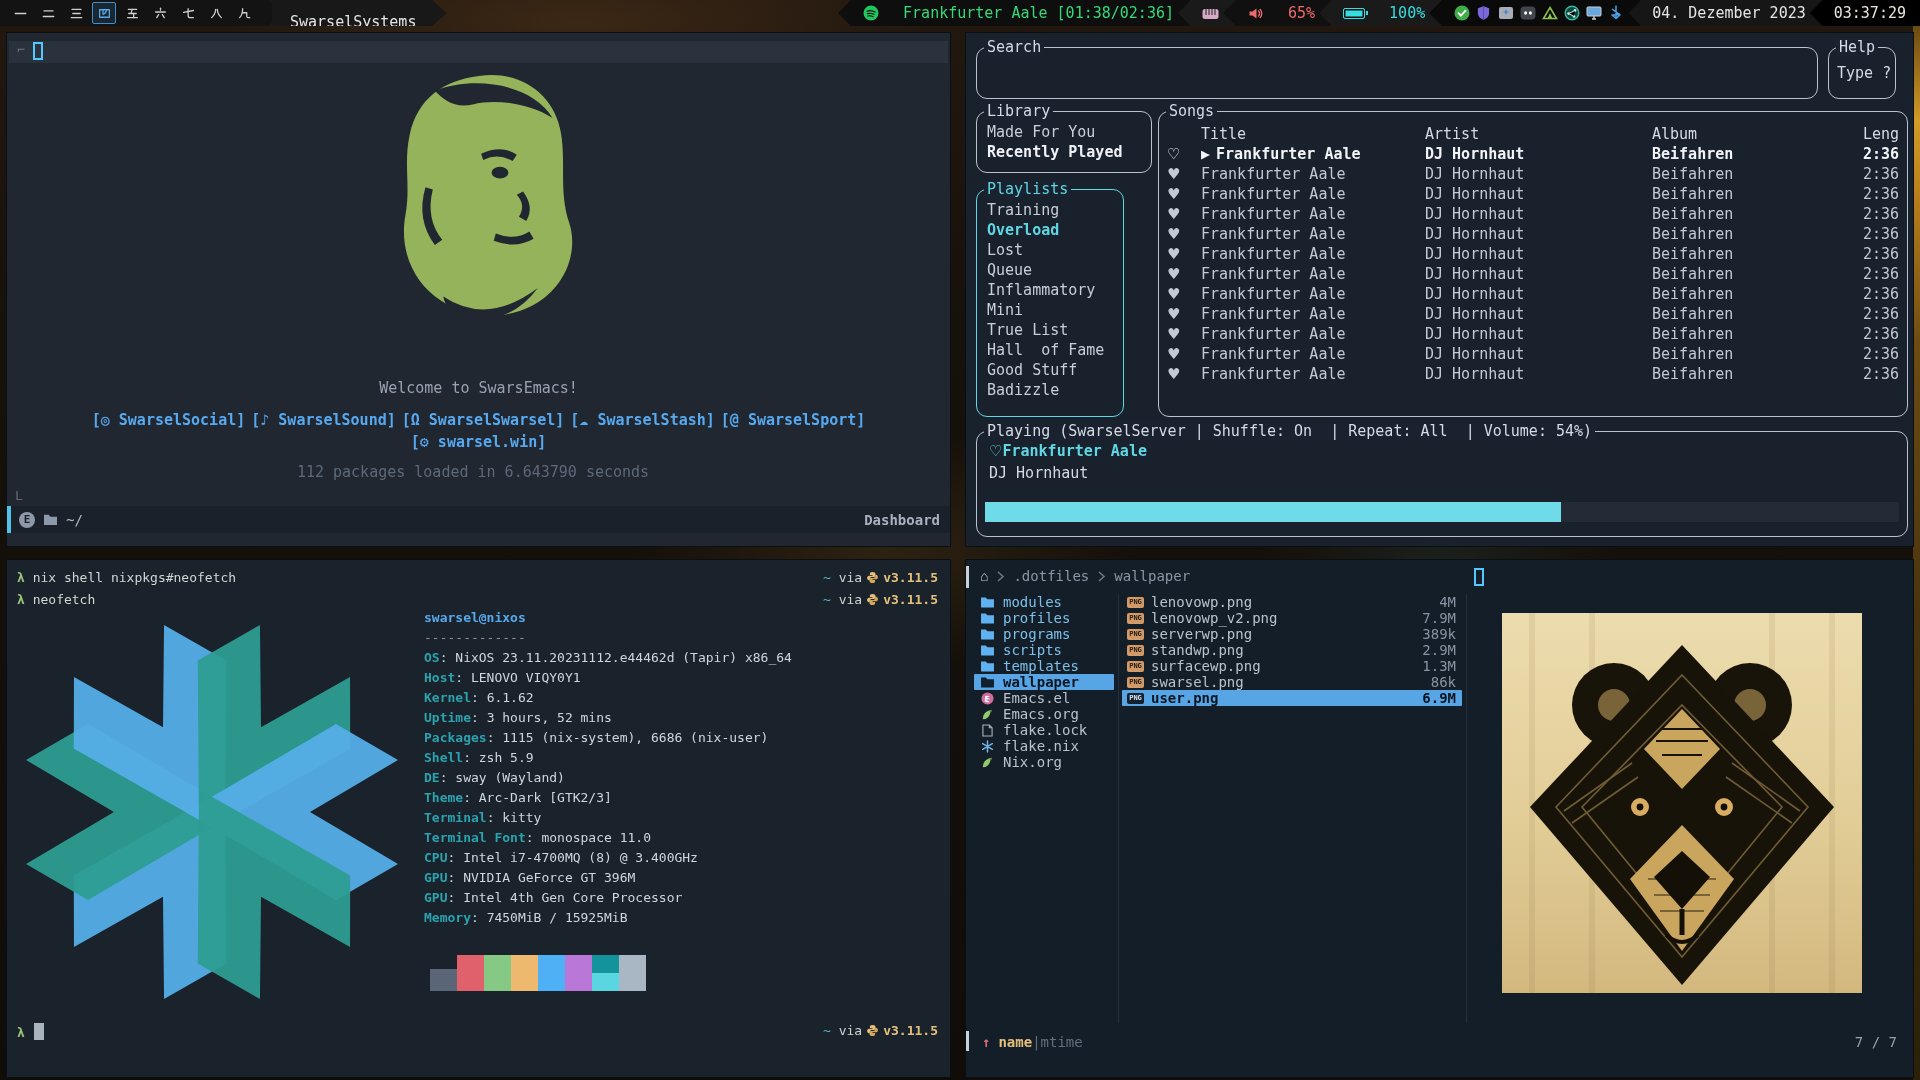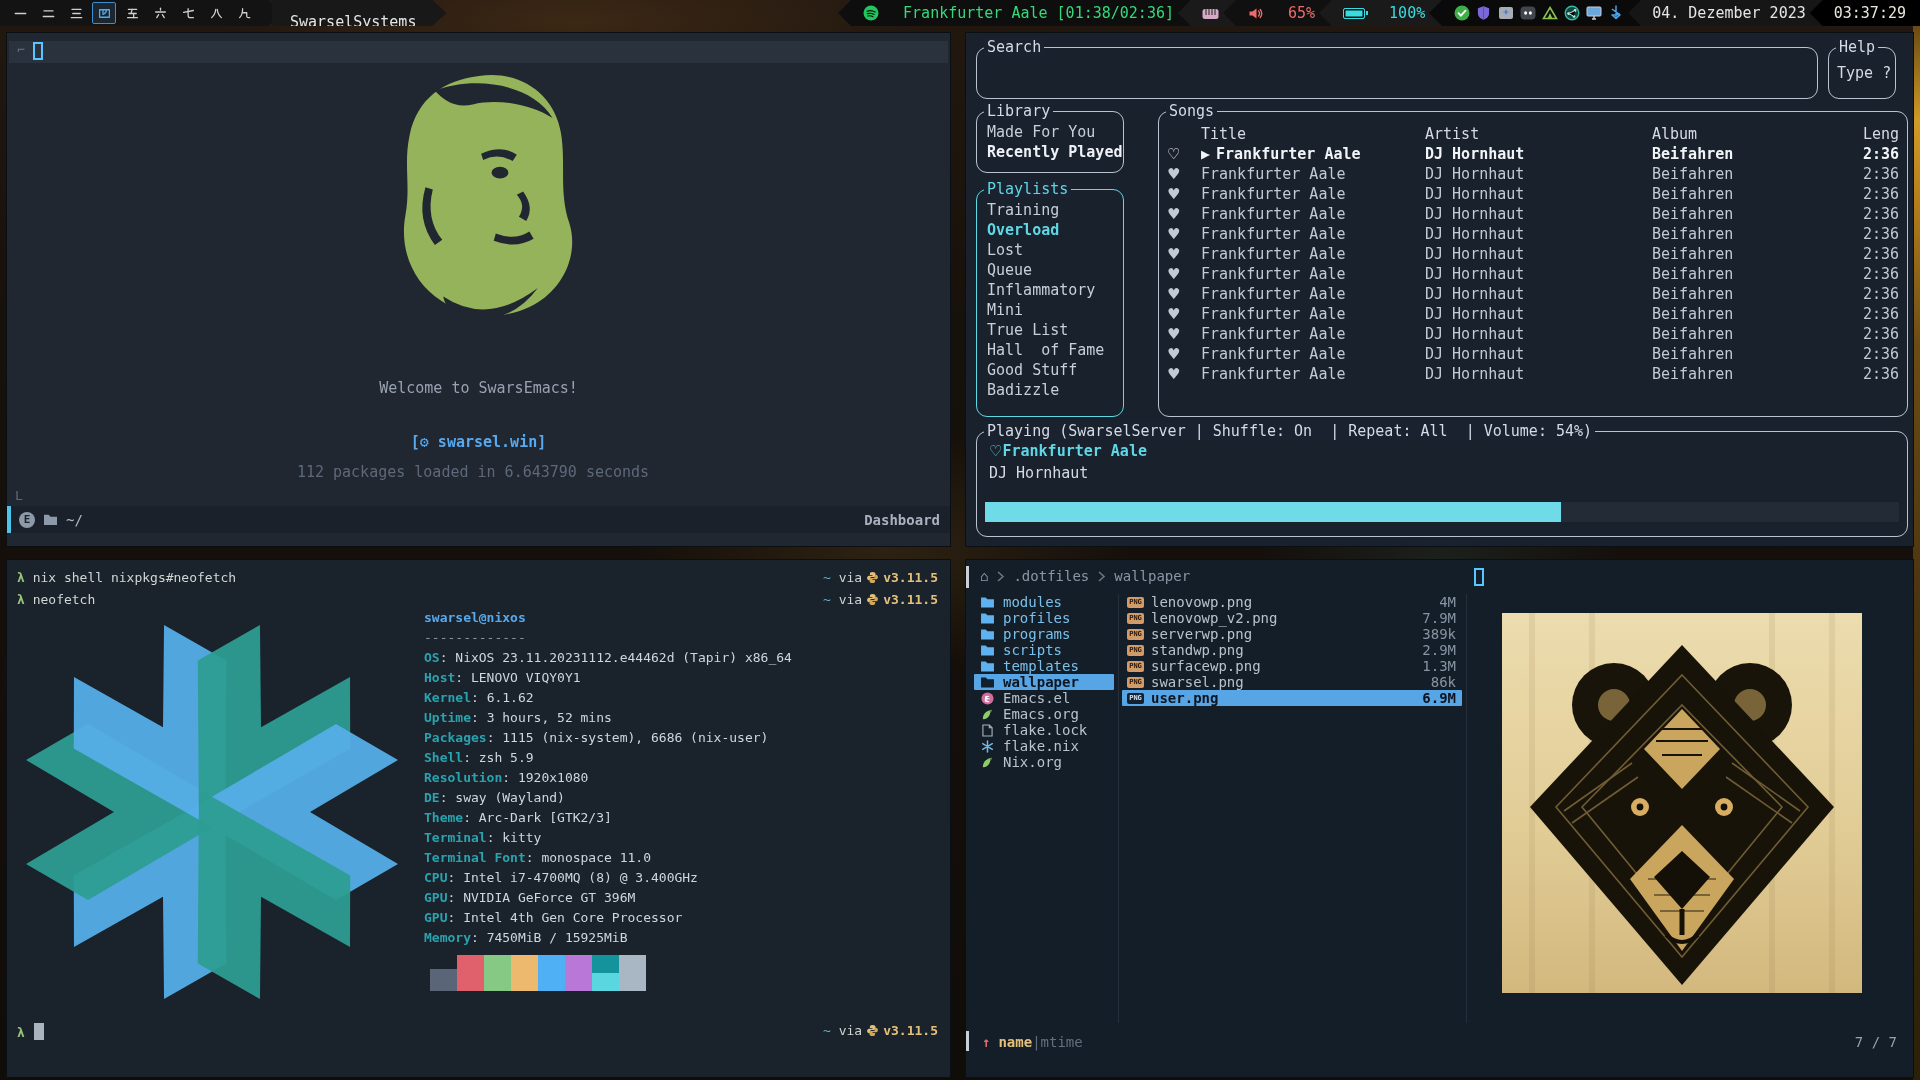--- a/index.html
+++ b/index.html
@@ -293,20 +293,21 @@
         <ellipse cx="120" cy="100" rx="8" ry="5.5"></ellipse>
         <path d="M102 82q20-9 34 1l-4 6q-14-8-28-1Z"></path>
         <path d="M142 118q11 15 3 28l-7-4q7-11-2-21Z"></path>
         <path d="M116 158q18 7 32-2l4 7q-17 10-38 2Z"></path>
         <path d="M66 218q42 28 90-8-28 38-74 26c-10-3-15-11-16-18Z"></path>
         <path d="M56 116q-7 28 9 48l-7 5q-18-24-9-55Z"></path>
       </g>
     </svg>
 
     <div class="e-welcome">Welcome to SwarsEmacs!</div>
+    <div class="e-links" id="emacs-links"><span class="lnk">[◎ SwarselSocial]</span><span class="lnk">[♪ SwarselSound]</span><span class="lnk">[Ω SwarselSwarsel]</span><span class="lnk">[☁ SwarselStash]</span><span class="lnk">[@ SwarselSport]</span></div>
     <div class="e-site lnk" id="emacs-site">[⚙ swarsel.win]</div>
     <div class="e-load">112 packages loaded in 6.643790 seconds</div>
     <span class="e-L">L</span>
 
     <div class="e-modeline">
       <div class="e-mlbar"></div>
       <div class="e-mlcirc">E</div>
       <span class="e-mlfolder">
         <svg width="15" height="13" viewBox="0 0 16 14">
             <path d="M1 2h5l2 2h7v9H1z" fill="#8d99a8"></path>
@@ -318,21 +319,21 @@
   </section>
 
   <section class="win music">
     <div class="box" style="left:10px;top:14px;width:842px;height:52px;">
       <span class="lbl">Search</span>
     </div>
     <div class="box" style="left:862px;top:14px;width:68px;height:52px;">
       <span class="lbl">Help</span>
       <div style="padding:16px 0 0 8px;color:#d4dbe4;">Type ?</div>
     </div>
-    <div class="box" style="left:10px;top:78px;width:148px;height:62px;">
+    <div class="box" style="left:10px;top:78px;width:176px;height:62px;">
       <span class="lbl">Library</span>
       <ul class="m-list" id="library-list">
           <li>Made For You</li>
           <li class="bold">Recently Played</li>
         </ul>
     </div>
     <div class="box cyan" style="left:10px;top:156px;width:148px;height:228px;">
       <span class="lbl">Playlists</span>
       <ul class="m-list" id="playlist-list">
           <li>Training</li>
@@ -478,21 +479,20 @@
 
     <div class="nf-info" id="nf-info">
       <div class="nf-line nf-title">swarsel@nixos</div>
       <div class="nf-line nf-sep">-------------</div>
     <div class="nf-line"><span class="nf-lab">OS</span>: <span class="nf-val">NixOS 23.11.20231112.e44462d (Tapir) x86_64</span></div>
         <div class="nf-line"><span class="nf-lab">Host</span>: <span class="nf-val">LENOVO VIQY0Y1</span></div>
         <div class="nf-line"><span class="nf-lab">Kernel</span>: <span class="nf-val">6.1.62</span></div>
         <div class="nf-line"><span class="nf-lab">Uptime</span>: <span class="nf-val">3 hours, 52 mins</span></div>
         <div class="nf-line"><span class="nf-lab">Packages</span>: <span class="nf-val">1115 (nix-system), 6686 (nix-user)</span></div>
         <div class="nf-line"><span class="nf-lab">Shell</span>: <span class="nf-val">zsh 5.9</span></div>
-        <div class="nf-line"><span class="nf-lab">Resolution</span>: <span class="nf-val">1920x1080</span></div>
         <div class="nf-line"><span class="nf-lab">DE</span>: <span class="nf-val">sway (Wayland)</span></div>
         <div class="nf-line"><span class="nf-lab">Theme</span>: <span class="nf-val">Arc-Dark [GTK2/3]</span></div>
         <div class="nf-line"><span class="nf-lab">Terminal</span>: <span class="nf-val">kitty</span></div>
         <div class="nf-line"><span class="nf-lab">Terminal Font</span>: <span class="nf-val">monospace 11.0</span></div>
         <div class="nf-line"><span class="nf-lab">CPU</span>: <span class="nf-val">Intel i7-4700MQ (8) @ 3.400GHz</span></div>
         <div class="nf-line"><span class="nf-lab">GPU</span>: <span class="nf-val">NVIDIA GeForce GT 396M</span></div>
         <div class="nf-line"><span class="nf-lab">GPU</span>: <span class="nf-val">Intel 4th Gen Core Processor</span></div>
         <div class="nf-line"><span class="nf-lab">Memory</span>: <span class="nf-val">7450MiB / 15925MiB</span></div>
       </div>
     <div class="palette" id="palette">

